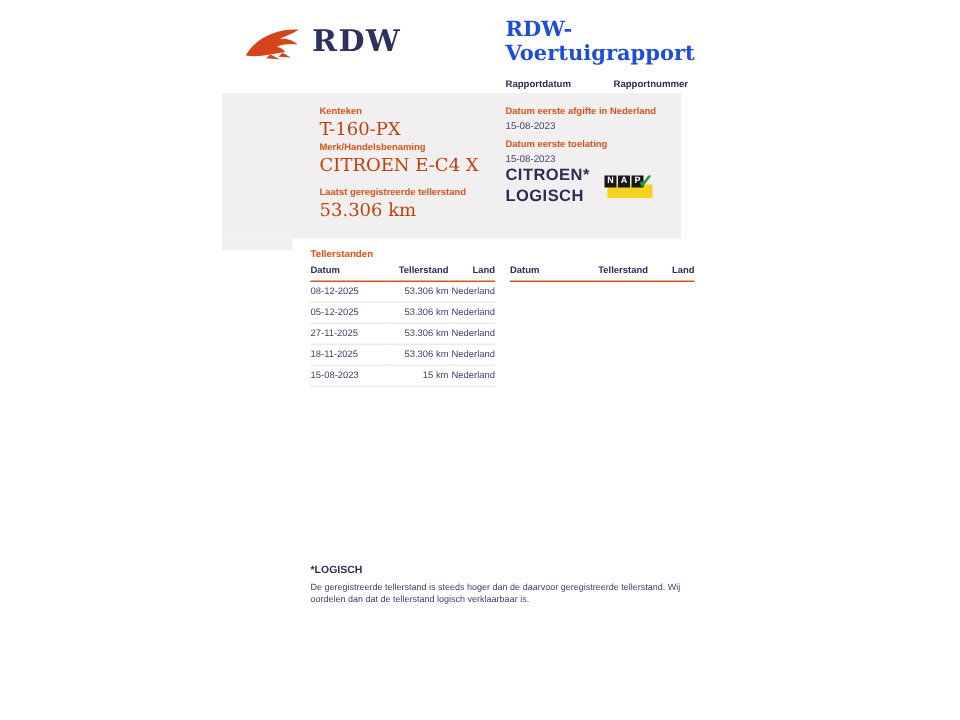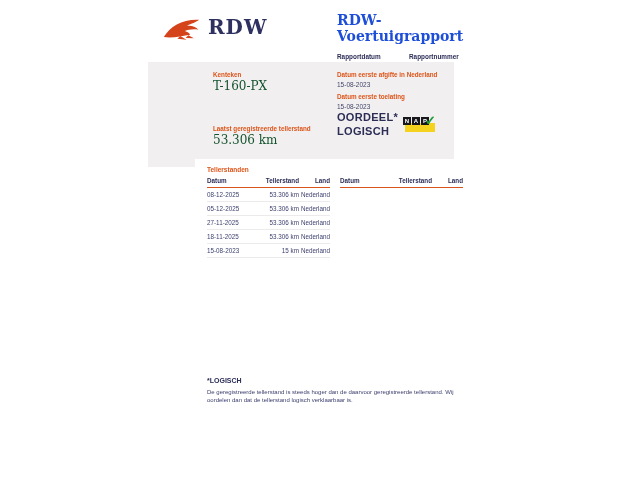--- a/index.html
+++ b/index.html
@@ -13,21 +13,21 @@
   .report-title { font-family:"DejaVu Serif", serif; font-weight:bold; font-size:14px; color:#1d4ed8; }
   .meta-row { display:flex; margin-top:9px; }
   .meta-col { width:72px; }
   .meta-label { font-size:6.4px; font-weight:bold; color:#2c2e57; }
   .meta-value { font-size:6.4px; color:#44466a; margin-top:2.5px; }
 
   
   .card { position:absolute; left:148px; top:62px; width:306px; height:97px; background:#f1eff0; }
   .card-tab { position:absolute; left:148px; top:159px; width:47px; height:8px; background:#f1eff0; }
   .olabel { font-size:6.3px; font-weight:bold; color:#dd5418; }
-  .serif-value { font-family:"DejaVu Serif", serif; font-size:12px; color:#14532d; margin-top:1px; }
+  .serif-value { font-family:"DejaVu Serif", serif; font-size:12px; color:#c2410c; margin-top:1px; }
   .sans-value { font-size:6.5px; color:#44466a; margin-top:3px; }
   .fg-kenteken   { position:absolute; left:65px;  top:9px;  }
   .fg-merk       { position:absolute; left:65px;  top:33px; }
   .fg-teller     { position:absolute; left:65px;  top:63px; }
   .fg-afgifte    { position:absolute; left:189px; top:9px;  }
   .fg-toelating  { position:absolute; left:189px; top:31px; }
   .oordeel { position:absolute; left:189px; top:48px; font-size:11px; font-weight:bold; color:#2b2d55; line-height:14px; letter-spacing:0.3px; }
 
   
   .nap { position:absolute; left:255px; top:54px; width:34px; height:18px; }
@@ -87,34 +87,38 @@
         <div class="meta-value">30.098.818</div>
       </div>
     </div>
   </div>
 
   <div class="card">
     <div class="fg-kenteken">
       <div class="olabel">Kenteken</div>
       <div class="serif-value">T-160-PX</div>
     </div>
+    <div class="fg-merk">
+      <div class="olabel">Merk/Handelsbenaming</div>
+      <div class="serif-value">CITROEN E-C4 X</div>
+    </div>
     <div class="fg-teller">
       <div class="olabel">Laatst geregistreerde tellerstand</div>
       <div class="serif-value">53.306 km</div>
     </div>
     <div class="fg-afgifte">
       <div class="olabel">Datum eerste afgifte in Nederland</div>
       <div class="sans-value">15-08-2023</div>
     </div>
     <div class="fg-toelating">
       <div class="olabel">Datum eerste toelating</div>
       <div class="sans-value">15-08-2023</div>
     </div>
     <div class="oordeel">
-      <div>OORDEEL*</div>
+      <div>CITROEN*</div>
       <div>LOGISCH</div>
     </div>
     <div class="nap">
       <div class="nap-bar"></div>
       <span class="nap-sq" style="left:0px">N</span>
       <span class="nap-sq" style="left:9px">A</span>
       <span class="nap-sq" style="left:18px">P</span>
       <span class="nap-check">✓</span>
     </div>
   </div>

